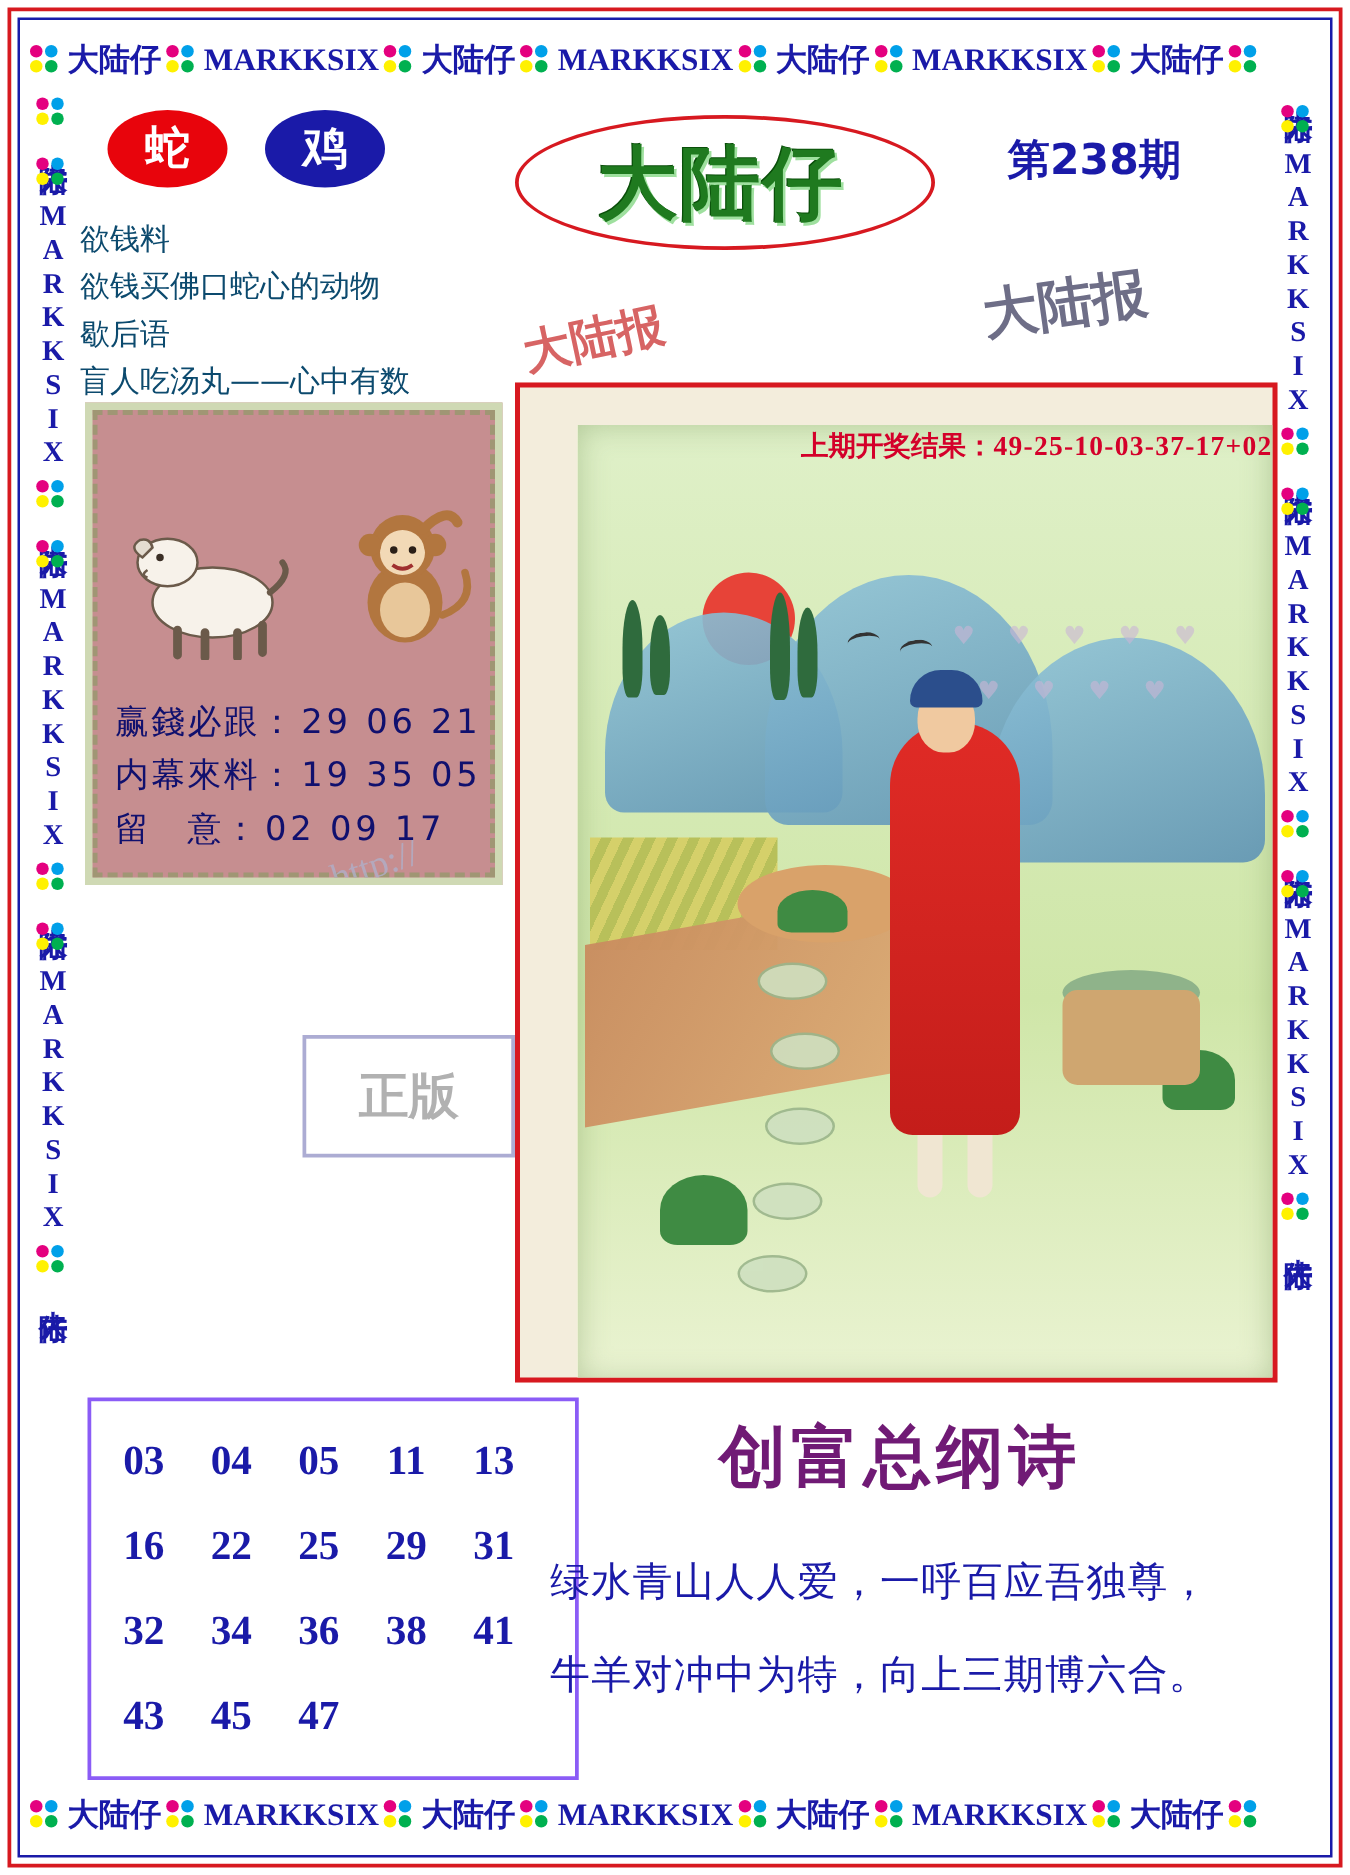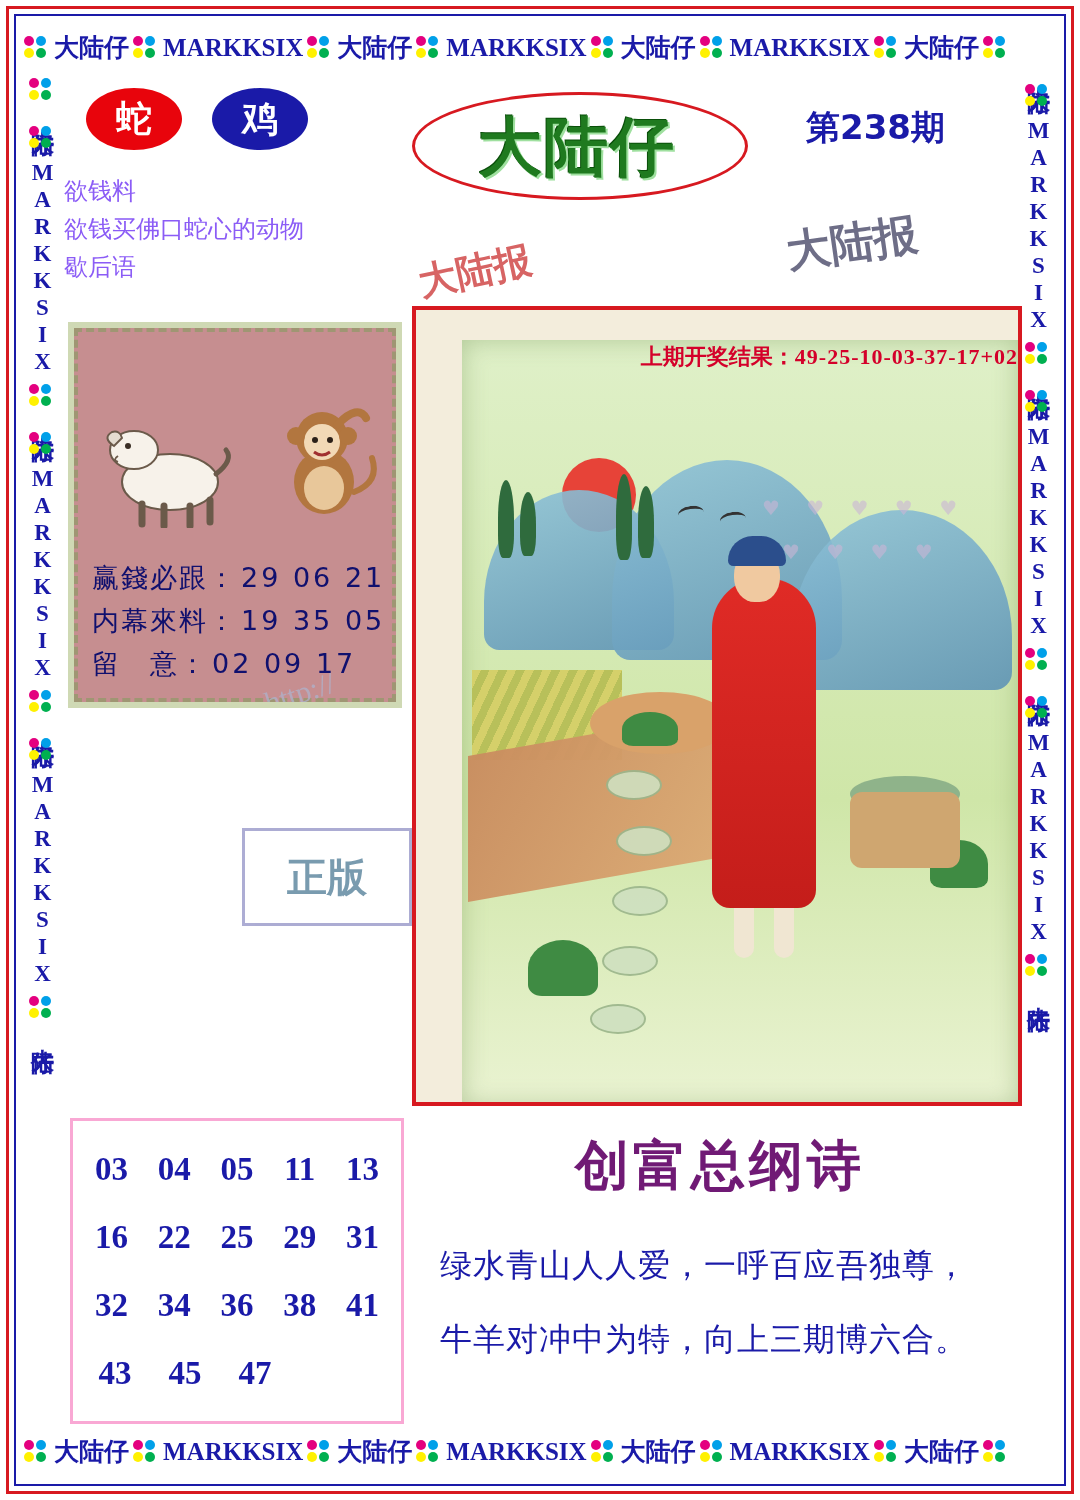--- a/index.html
+++ b/index.html
@@ -159,21 +159,21 @@
     color: #1a1aa8;
     font-family: "DejaVu Sans", sans-serif;
   }
 
   .riddle {
     position: absolute;
     left: 64px; top: 172px;
     width: 340px;
     font-size: 24px;
     line-height: 38px;
-    color: #8b5cf6;
+    color: #0c4a6e;
     font-family: "DejaVu Sans", sans-serif;
   }
 
   .watermark-1 {
     position: absolute;
     left: 418px; top: 246px;
     font-size: 38px;
     font-weight: bold;
     color: #d14a4a;
     font-family: "DejaVu Sans", sans-serif;
@@ -272,36 +272,36 @@
     font-size: 21px;
     line-height: 36px;
     font-family: "DejaVu Sans", sans-serif;
     overflow: hidden;
   }
   .stamp {
     position: absolute;
     left: 242px; top: 828px;
     width: 164px; height: 92px;
     border: 3px solid #6a6ab0;
-    color: #0c4a6e;
+    color: #737373;
     font-size: 40px;
     font-weight: bold;
     text-align: center;
     line-height: 92px;
     opacity: .55;
     font-family: "DejaVu Sans", sans-serif;
     pointer-events: none;
   }
 
   
   .numbers-box {
     position: absolute;
     left: 70px; top: 1118px;
-    width: 334px; height: 306px;
-    border: 3px solid #f9a8d4;
+    width: 393px; height: 306px;
+    border: 3px solid #8b5cf6;
     box-sizing: border-box;
     padding: 14px 16px;
   }
   .num-row {
     display: flex;
     justify-content: flex-start;
     gap: 18px;
     font-size: 33px;
     line-height: 68px;
     color: #1a1aa8;
@@ -623,20 +623,21 @@
   <div class="zodiac-badge badge-2">鸡</div>
 
   <div class="title-oval"></div>
   <div class="title-text">大陆仔</div>
   <div class="issue-no">第238期</div>
 
   <div class="riddle">
     <div>欲钱料</div>
     <div>欲钱买佛口蛇心的动物</div>
     <div>歇后语</div>
+    <div>盲人吃汤丸——心中有数</div>
   </div>
 
   <div class="watermark-1">大陆报</div>
   <div class="watermark-2">大陆报</div>
 
   <div class="tip-card">
 
     <svg class="tip-animal dog-fig" viewBox="0 0 140 124">
       <ellipse cx="72" cy="78" rx="48" ry="28" fill="#f7f2ea" stroke="#6b5a4a" stroke-width="2"></ellipse>
       <ellipse cx="36" cy="46" rx="24" ry="19" fill="#f7f2ea" stroke="#6b5a4a" stroke-width="2"></ellipse>

